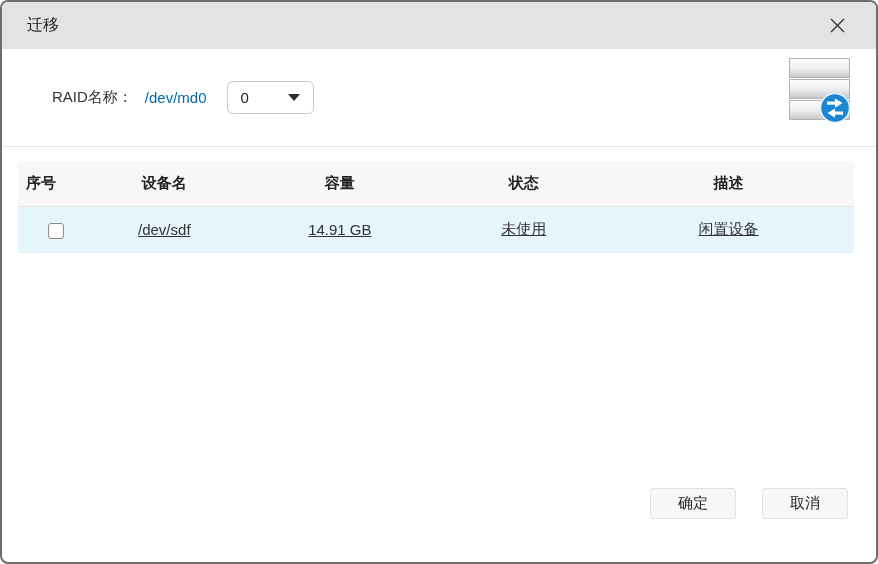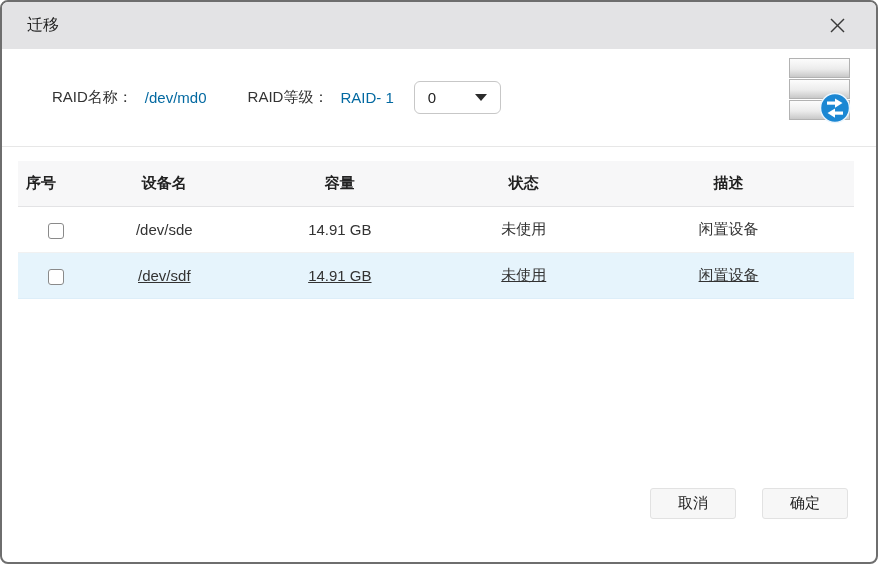--- a/index.html
+++ b/index.html
@@ -73,24 +73,20 @@
         <line x1="15" y1="2" x2="2" y2="15" stroke="#3a3a3a" stroke-width="1.4"></line>
       </svg>
     </span>
   </div>
 
   <div class="info-bar">
     <span class="info-pair">
       <span class="info-label">RAID名称：</span>
       <span class="info-value">/dev/md0</span>
     </span>
-    <span class="info-pair gap1">
-      <span class="info-label">RAID等级：</span>
-      <span class="info-value">RAID- 1</span>
-    </span>
     <span class="select-box">
       <span>0</span>
       <span class="caret-down"></span>
     </span>
 
     <span class="disk-icon">
       <svg width="66" height="68" viewBox="0 0 66 68">
         <defs>
           <linearGradient id="diskg" x1="0" y1="0" x2="0" y2="1">
             <stop offset="0" stop-color="#fdfdfd"></stop>
@@ -124,36 +120,29 @@
       <thead>
         <tr>
           <th class="col-index">序号</th>
           <th>设备名</th>
           <th>容量</th>
           <th>状态</th>
           <th>描述</th>
         </tr>
       </thead>
       <tbody>
-        <tr>
-          <td><input type="checkbox" class="row-checkbox" style=""></td>
-          <td>/dev/sde</td>
-          <td>14.91 GB</td>
-          <td>未使用</td>
-          <td>闲置设备</td>
-        </tr>
         <tr class="highlight">
           <td><input type="checkbox" class="row-checkbox" style=""></td>
           <td>/dev/sdf</td>
           <td>14.91 GB</td>
           <td>未使用</td>
           <td>闲置设备</td>
         </tr>
       </tbody>
     </table>
   </div>
 
   <div class="footer">
+    <button class="btn">确定</button>
     <button class="btn">取消</button>
-    <button class="btn">确定</button>
   </div>
 
 </div>
 
 </body></html>

